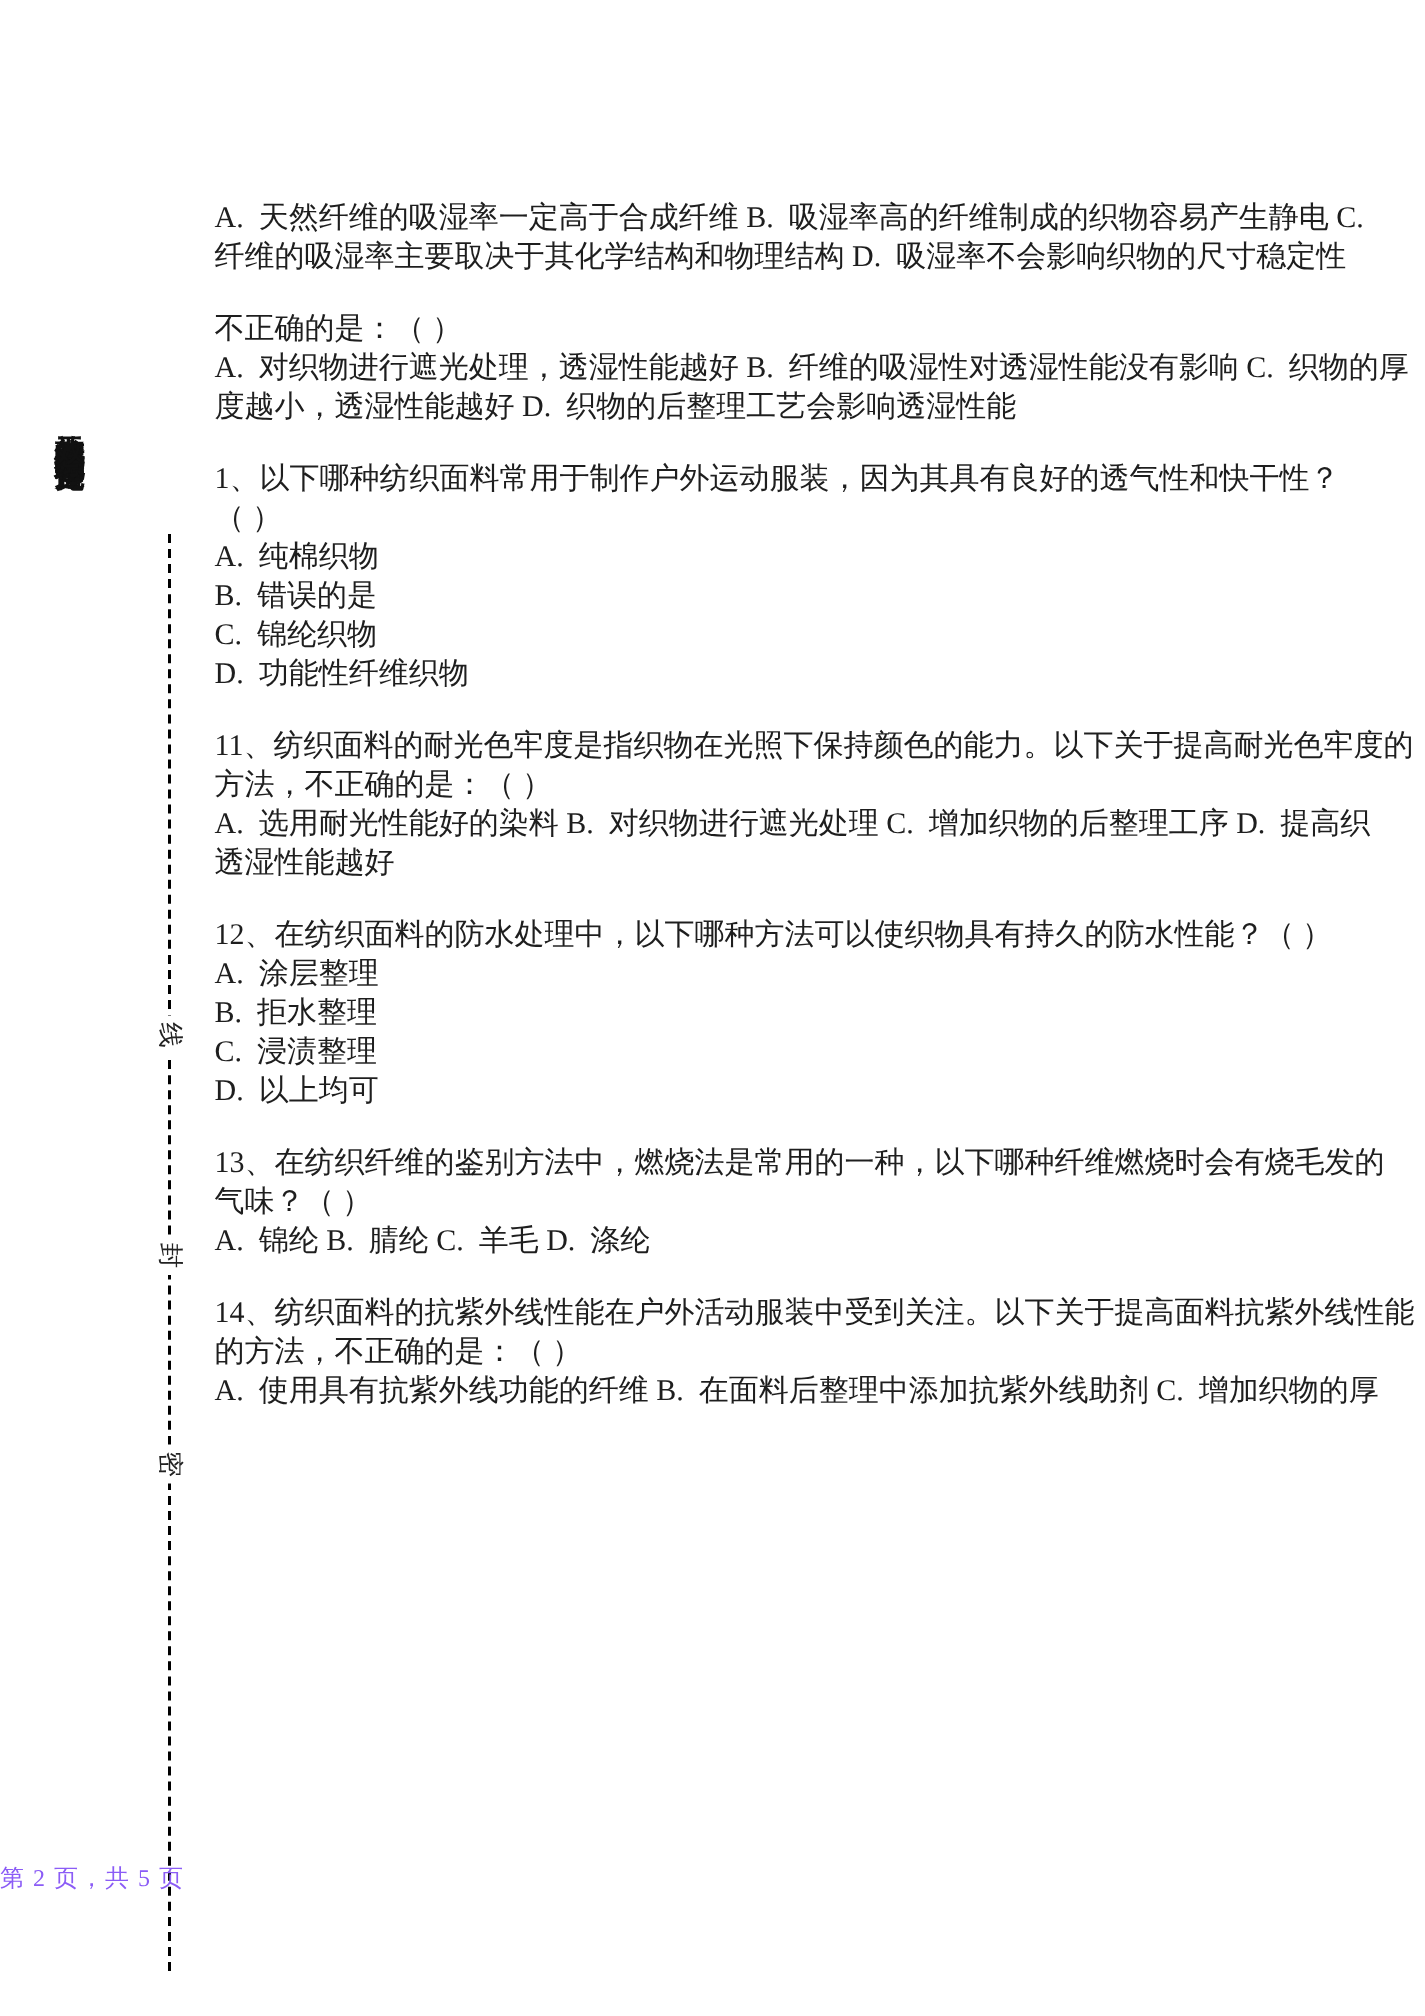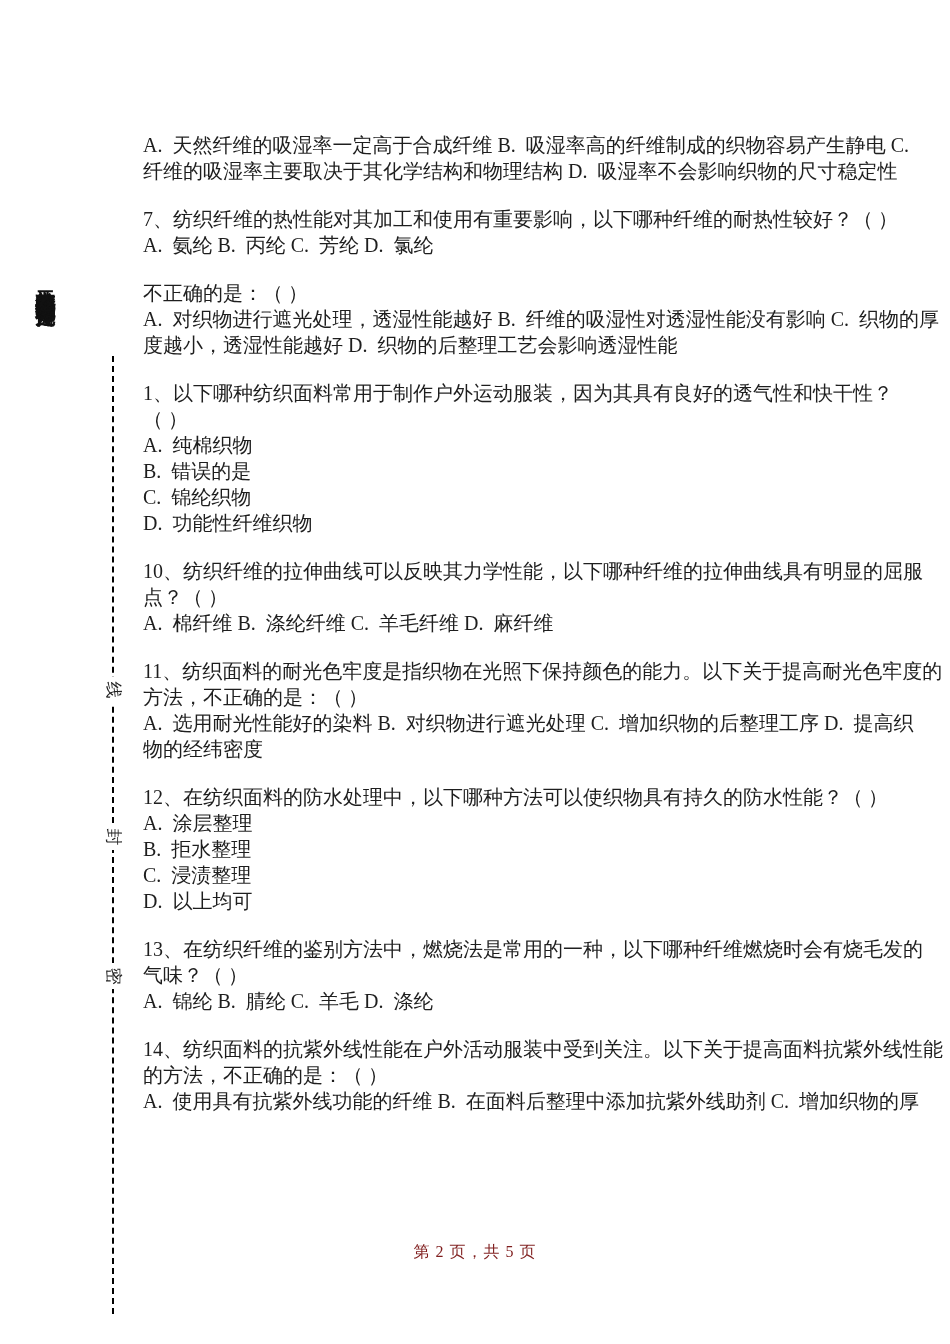--- a/index.html
+++ b/index.html
@@ -66,24 +66,24 @@
     line-height: 26px;
     white-space: pre;
     color: #1e1e1e;
   }
 
   .footer {
     position: absolute;
     left: 0;
     top: 1242px;
     width: 950px;
-    text-align: center;
+    text-align: left;
     font-size: 16px;
     letter-spacing: 1px;
-    color: #7f1d1d;
+    color: #8b5cf6;
   }
 </style>
 </head>
 <body>
 
 <div class="page">
 
   <div class="notice">自觉遵守考场纪律如考试作弊此答卷无效</div>
 
   <div class="seal-line">
@@ -91,46 +91,37 @@
     <span class="seal-char sc1">封</span>
     <span class="seal-char sc2">密</span>
   </div>
 
   <main class="content" id="questions">
       <div class="q">
         <div class="line">A.  天然纤维的吸湿率一定高于合成纤维 B.  吸湿率高的纤维制成的织物容易产生静电 C.</div>
         <div class="line">纤维的吸湿率主要取决于其化学结构和物理结构 D.  吸湿率不会影响织物的尺寸稳定性</div>
       </div>
       <div class="q">
-        <div class="line">7、纺织纤维的热性能对其加工和使用有重要影响，以下哪种纤维的耐热性较好？（ ）</div>
-        <div class="line">A.  氨纶 B.  丙纶 C.  芳纶 D.  氯纶</div>
-      </div>
-      <div class="q">
         <div class="line">不正确的是：（ ）</div>
         <div class="line">A.  对织物进行遮光处理，透湿性能越好 B.  纤维的吸湿性对透湿性能没有影响 C.  织物的厚</div>
         <div class="line">度越小，透湿性能越好 D.  织物的后整理工艺会影响透湿性能</div>
       </div>
       <div class="q">
         <div class="line">1、以下哪种纺织面料常用于制作户外运动服装，因为其具有良好的透气性和快干性？</div>
         <div class="line">（ ）</div>
         <div class="line">A.  纯棉织物</div>
         <div class="line">B.  错误的是</div>
         <div class="line">C.  锦纶织物</div>
         <div class="line">D.  功能性纤维织物</div>
       </div>
       <div class="q">
-        <div class="line">10、纺织纤维的拉伸曲线可以反映其力学性能，以下哪种纤维的拉伸曲线具有明显的屈服</div>
-        <div class="line">点？（ ）</div>
-        <div class="line">A.  棉纤维 B.  涤纶纤维 C.  羊毛纤维 D.  麻纤维</div>
-      </div>
-      <div class="q">
         <div class="line">11、纺织面料的耐光色牢度是指织物在光照下保持颜色的能力。以下关于提高耐光色牢度的</div>
         <div class="line">方法，不正确的是：（ ）</div>
         <div class="line">A.  选用耐光性能好的染料 B.  对织物进行遮光处理 C.  增加织物的后整理工序 D.  提高织</div>
-        <div class="line">物的经纬密度</div>
+        <div class="line">透湿性能越好</div>
       </div>
       <div class="q">
         <div class="line">12、在纺织面料的防水处理中，以下哪种方法可以使织物具有持久的防水性能？（ ）</div>
         <div class="line">A.  涂层整理</div>
         <div class="line">B.  拒水整理</div>
         <div class="line">C.  浸渍整理</div>
         <div class="line">D.  以上均可</div>
       </div>
       <div class="q">
         <div class="line">13、在纺织纤维的鉴别方法中，燃烧法是常用的一种，以下哪种纤维燃烧时会有烧毛发的</div>

